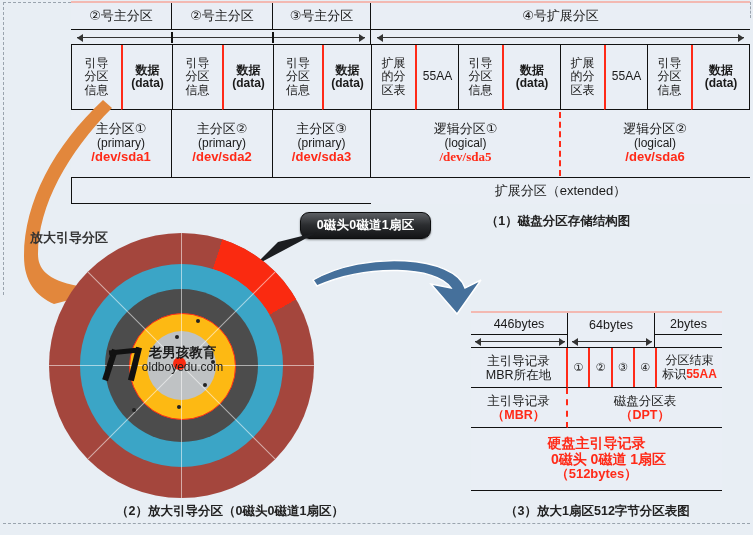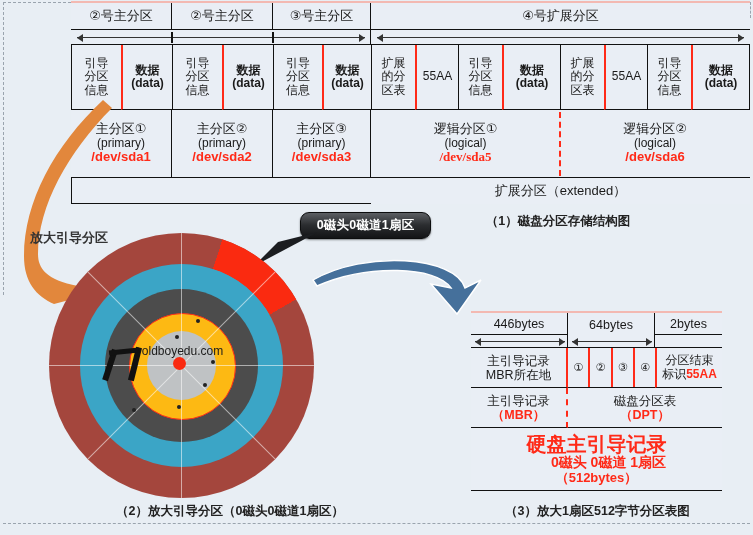--- a/index.html
+++ b/index.html
@@ -262,20 +262,21 @@
     <div class="dot" style="left:128px;top:172px;"></div>
     <div class="dot" style="left:83px;top:175px;"></div>
     <div class="dot" style="left:162px;top:127px;"></div>
 
     <div class="head-arm" style="left:58px;top:116px;width:6px;height:32px;transform:rotate(18deg);"></div>
     <div class="head-arm" style="left:83px;top:114px;width:6px;height:34px;transform:rotate(14deg);"></div>
     <div class="head-arm" style="left:60px;top:116px;width:30px;height:5px;transform:rotate(-6deg);"></div>
     <div id="hub"></div>
 
     <div id="wm">
+      <div>老男孩教育</div>
       <div class="u">oldboyedu.com</div>
     </div>
   </div>
   <div class="cap" style="left:45px;top:503px;width:370px;">（2）放大引导分区（0磁头0磁道1扇区）</div>
 
   <div class="abs" id="tbl3-hair"></div>
   <div class="abs" id="tbl3"></div>
 
   <div class="cell bk-b bk-r" style="left:471px;top:313px;width:97px;height:22px;font-size:12.5px;">
       <span>446bytes</span>
@@ -313,20 +314,20 @@
   <div class="cell bk-b" style="left:471px;top:388px;width:97px;height:40px;flex-direction:column;font-size:12.5px;border-right:2px dashed #ff2a18;">
     <div>主引导记录</div>
     <div class="red bold">（MBR）</div>
   </div>
   <div class="cell bk-b" style="left:568px;top:388px;width:154px;height:40px;flex-direction:column;font-size:12.5px;">
     <div>磁盘分区表</div>
     <div class="red bold">（DPT）</div>
   </div>
 
   <div class="cell" style="left:471px;top:428px;width:251px;height:62px;flex-direction:column;">
-    <div class="red bold" style="font-size:20px;">硬盘主引导记录</div>
+    <div class="red bold" style="font-size:14px;">硬盘主引导记录</div>
     <div class="red bold" style="font-size:14px;margin-left:24px;">0磁头 0磁道 1扇区</div>
     <div class="red bold" style="font-size:13px;">（512bytes）</div>
   </div>
 
   <div class="cap" style="left:455px;top:503px;width:285px;">（3）放大1扇区512字节分区表图</div>
 
 </div>
 
 </body></html>

